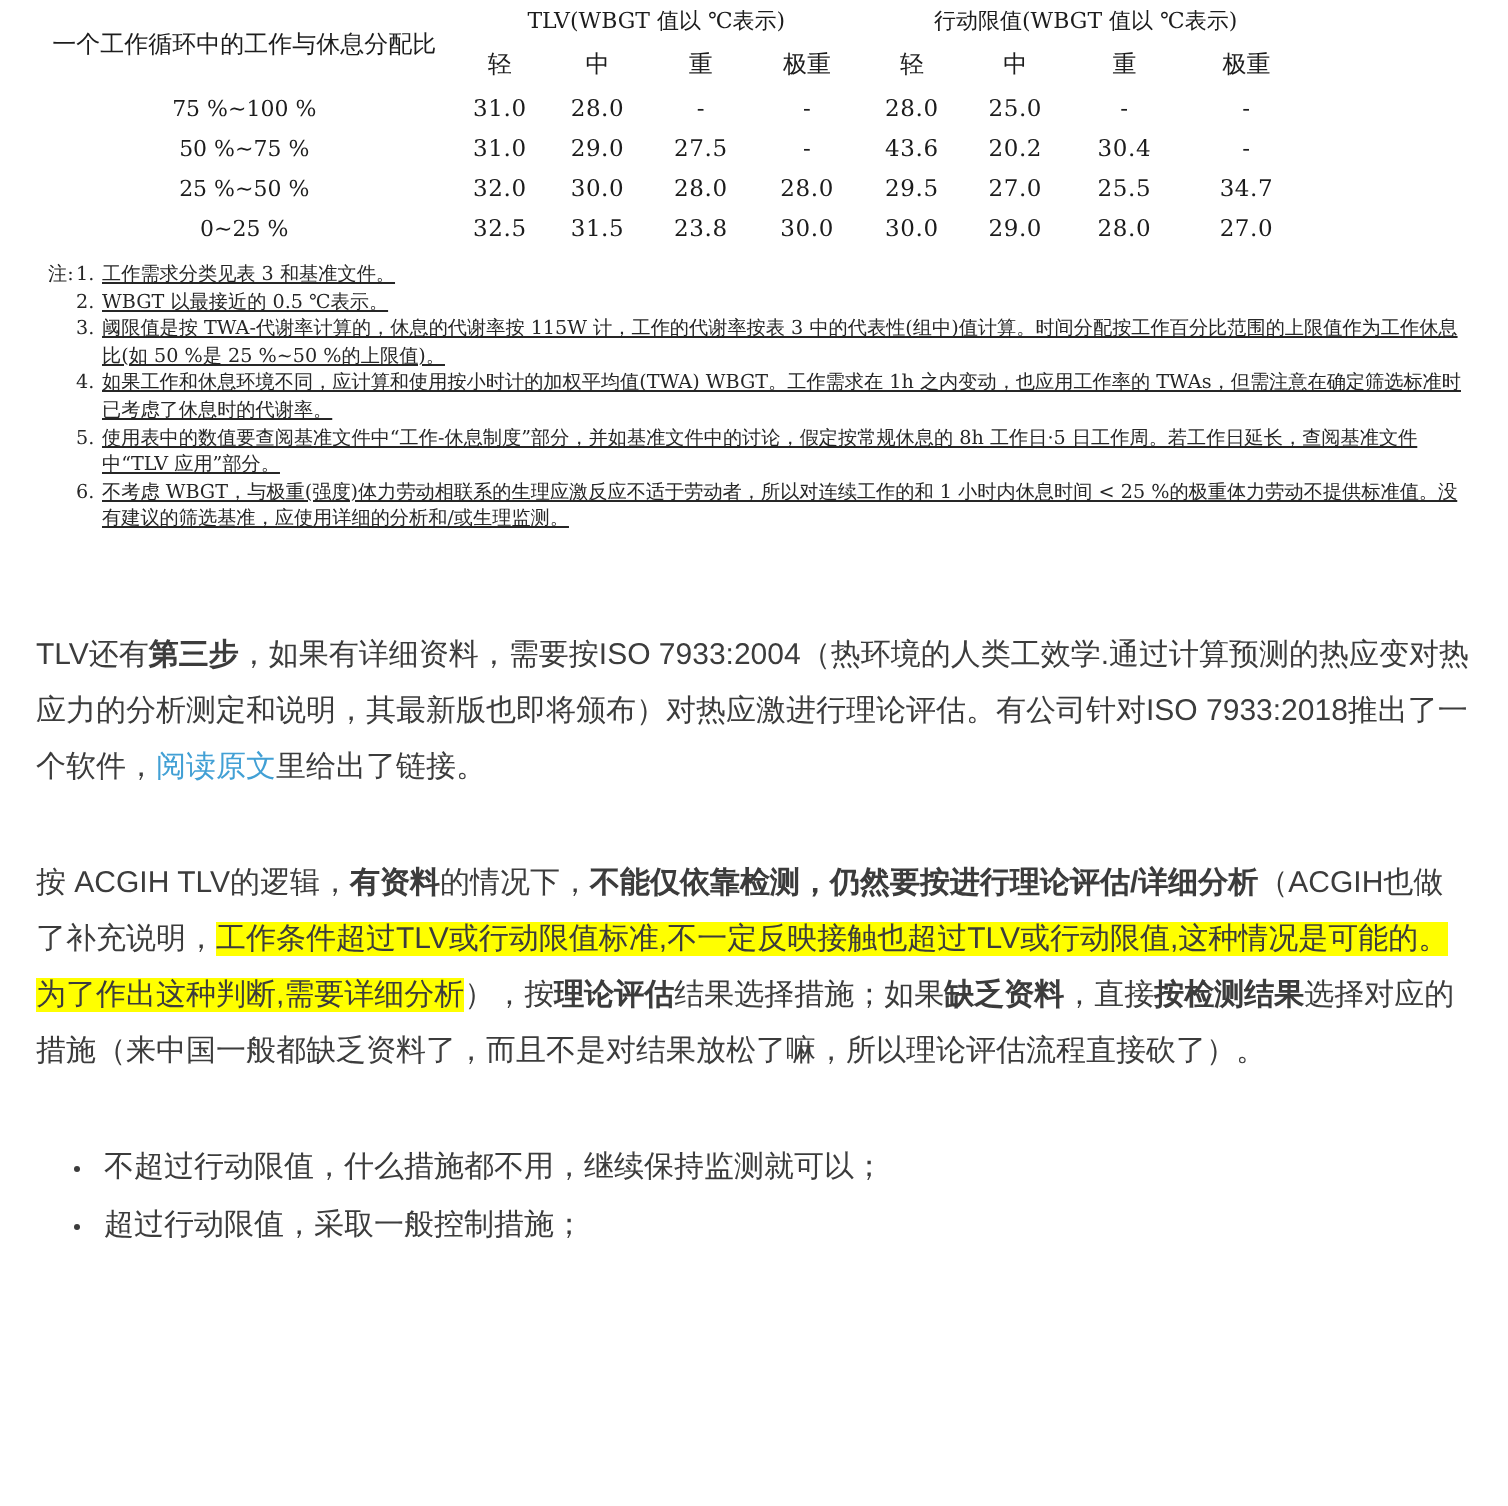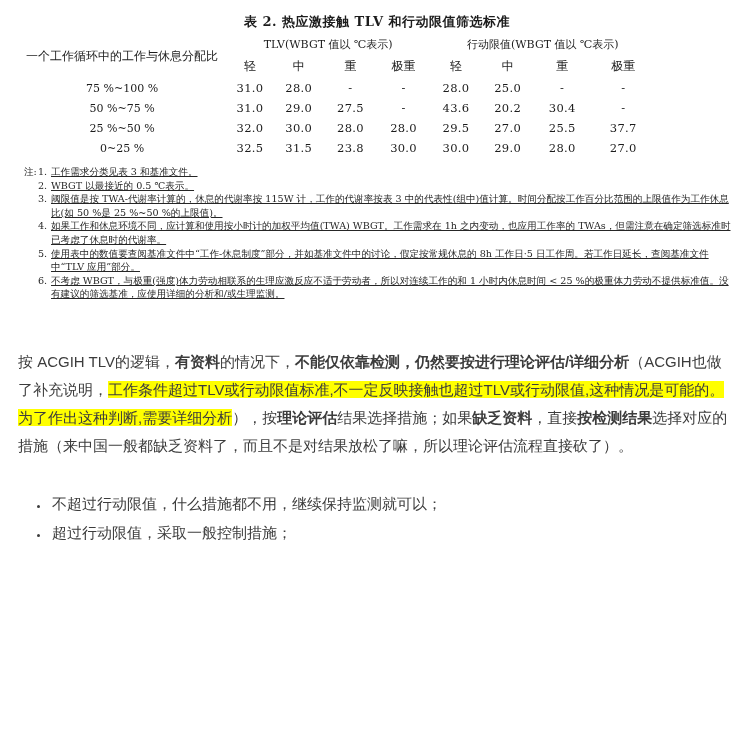--- a/index.html
+++ b/index.html
@@ -39,21 +39,20 @@
   ul.measures { margin:2px 0 0 0; padding-left:32px; list-style:disc outside; }
   ul.measures li { margin:0 0 1px 0; line-height:28px; padding-left:2px; }
   ul.measures li::marker { font-size:11px; }
 </style>
 </head>
 <body>
 
 <div class="doc">
 
   <div class="tbl-zone">
-    <div class="tbl-title">表 2. 热应激接触 TLV 和行动限值筛选标准</div>
 
     <table class="tlv">
       <colgroup>
         <col style="width:29%">
           <col style="width:6.6%">
           <col style="width:7%">
           <col style="width:7.4%">
           <col style="width:7.4%">
         <col style="width:7.2%">
           <col style="width:7.2%">
@@ -106,21 +105,21 @@
         </tr>
         <tr>
           <td class="rowlab">25 %~50 %</td>
           <td class="val">32.0</td>
           <td class="val">30.0</td>
           <td class="val">28.0</td>
           <td class="val">28.0</td>
           <td class="val">29.5</td>
           <td class="val">27.0</td>
           <td class="val">25.5</td>
-          <td class="val">37.7</td>
+          <td class="val">34.7</td>
           <td></td>
         </tr>
         <tr>
           <td class="rowlab">0~25 %</td>
           <td class="val">32.5</td>
           <td class="val">31.5</td>
           <td class="val">23.8</td>
           <td class="val">30.0</td>
           <td class="val">30.0</td>
           <td class="val">29.0</td>
@@ -154,20 +153,21 @@
         <span class="note-text">使用表中的数值要查阅基准文件中“工作-休息制度”部分，并如基准文件中的讨论，假定按常规休息的 8h 工作日·5 日工作周。若工作日延长，查阅基准文件中“TLV 应用”部分。</span>
       </div>
       <div class="note">
         <span class="note-num">6.</span>
         <span class="note-text">不考虑 WBGT，与极重(强度)体力劳动相联系的生理应激反应不适于劳动者，所以对连续工作的和 1 小时内休息时间 &lt; 25 %的极重体力劳动不提供标准值。没有建议的筛选基准，应使用详细的分析和/或生理监测。</span>
       </div>
     </div>
   </div>
 
   <div class="body">
+    <p><span>TLV还有</span><span class="b">第三步</span><span>，如果有详细资料，需要按ISO 7933:2004（热环境的人类工效学.通过计算预测的热应变对热应力的分析测定和说明，其最新版也即将颁布）对热应激进行理论评估。有公司针对ISO 7933:2018推出了一个软件，</span><span class="link" style="color: rgb(66, 160, 213);">阅读原文</span><span>里给出了链接。</span></p>
     <p><span>按 ACGIH TLV的逻辑，</span><span class="b">有资料</span><span>的情况下，</span><span class="b">不能仅依靠检测，仍然要按进行理论评估/详细分析</span><span>（ACGIH也做了补充说明，</span><span class="hl u">工作条件超过TLV或行动限值标准,不一定反映接触也超过TLV或行动限值,这种情况是可能的。为了作出这种判断,需要详细分析</span><span>），按</span><span class="b">理论评估</span><span>结果选择措施；如果</span><span class="b">缺乏资料</span><span>，直接</span><span class="b">按检测结果</span><span>选择对应的措施（来中国一般都缺乏资料了，而且不是对结果放松了嘛，所以理论评估流程直接砍了）。</span></p>
     <ul class="measures">
       <li>不超过行动限值，什么措施都不用，继续保持监测就可以；</li>
       <li>超过行动限值，采取一般控制措施；</li>
 
     </ul>
   </div>
 
 </div>
 

